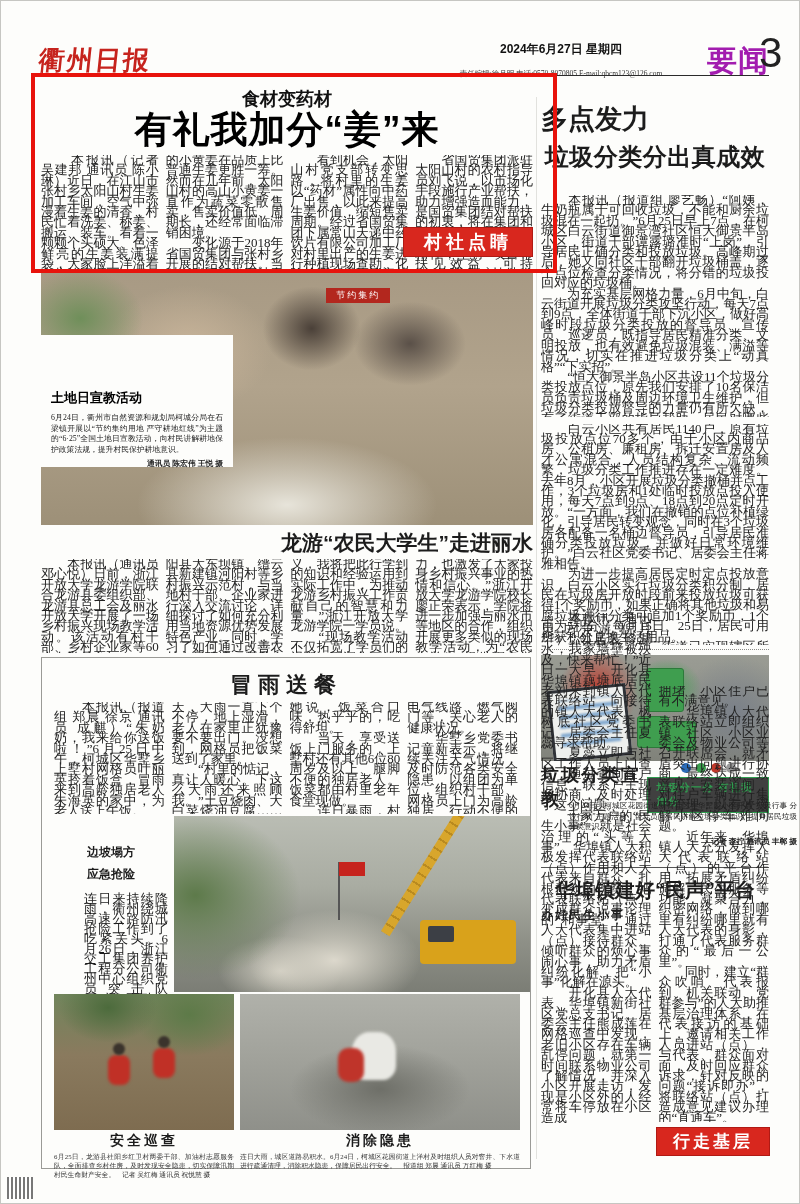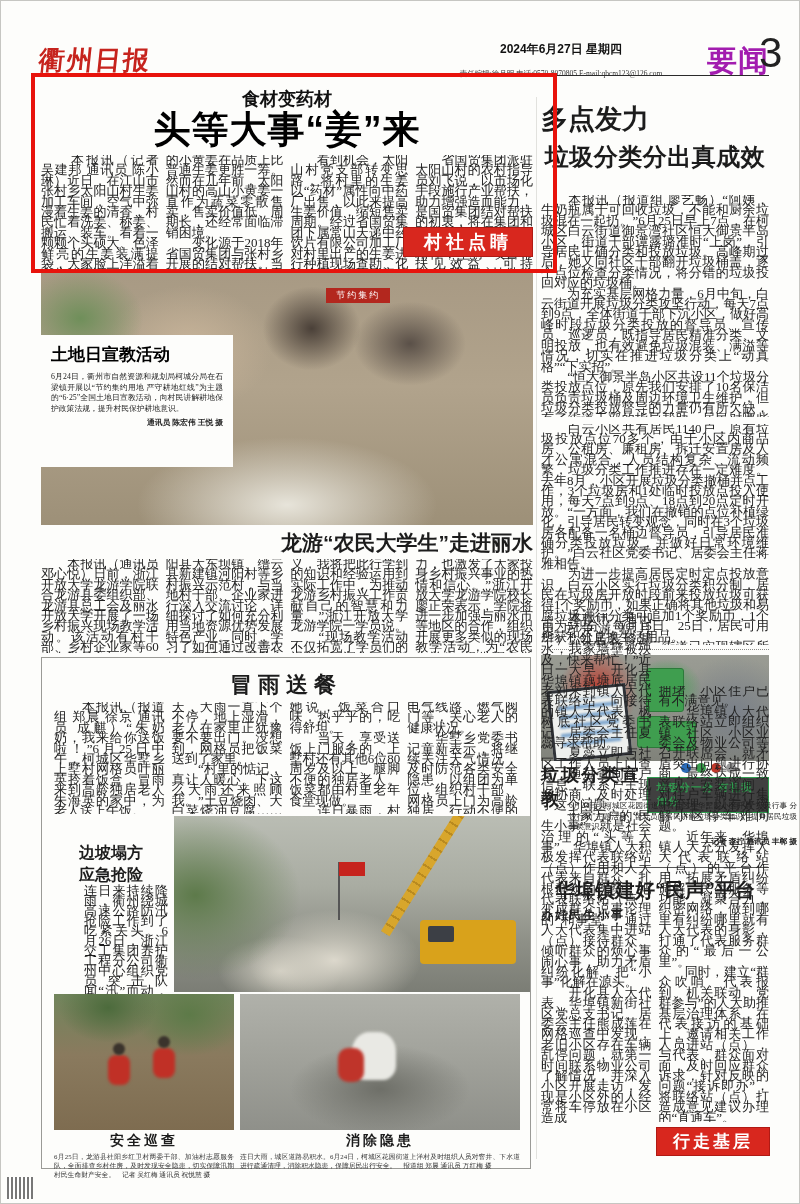--- a/index.html
+++ b/index.html
@@ -34,34 +34,34 @@
   
   .landday-photo{left:40px;top:272px;width:492px;height:252px;
     background:
       radial-gradient(90px 70px at 8% 18%,#6f8f5a 0%,rgba(111,143,90,0) 70%),
       radial-gradient(120px 90px at 30% 30%,#c8b49a 0%,rgba(200,180,154,0) 70%),
       radial-gradient(70px 60px at 55% 22%,#4a4038 0%,rgba(74,64,56,0) 70%),
       radial-gradient(80px 60px at 75% 28%,#5a5048 0%,rgba(90,80,72,0) 70%),
       radial-gradient(200px 90px at 50% 92%,#e7e4da 0%,rgba(231,228,218,0) 75%),
       linear-gradient(180deg,#a89a84 0%,#b1a38c 45%,#9d9078 100%);}
   .caption-box{left:40px;top:334px;width:192px;height:132px;background:#fdfdfb;padding:8px 10px;box-sizing:border-box;z-index:5;}
-  .cap-title{font-size:17px;font-weight:bold;color:#000;margin-bottom:6px;font-family:Liberation Mono, monospace;}
+  .cap-title{font-size:13px;font-weight:bold;color:#000;margin-bottom:6px;font-family:Liberation Mono, monospace;margin-top:46px;}
   .cap-txt{font-size:7.8px;line-height:10.6px;text-align:justify;color:#222;}
   .cap-byline{font-size:7.8px;text-align:right;font-weight:bold;margin-top:3px;color:#222;}
   .banner-sign{position:absolute;left:58%;top:6%;width:64px;height:15px;background:#b3271e;color:#fff;
                font-size:9px;text-align:center;line-height:15px;letter-spacing:2px;filter:blur(.4px);}
   
   .longyou-title{left:40px;top:528px;width:492px;text-align:right;font-size:21px;font-weight:bold;}
   .longyou-cols{left:40px;top:558px;width:492px;height:94px;}
   
   .dbox{left:40px;top:656px;width:490px;height:512px;border:1px solid #9a9a96;box-sizing:border-box;background:#fdfdfb;}
   .d-title{left:0;top:12px;width:488px;text-align:center;font-size:22px;font-weight:bold;letter-spacing:6px;}
   .d-cols{left:12px;top:44px;width:464px;height:112px;}
   .slope-text{left:12px;top:184px;width:114px;}
-  .slope-title{font-size:16px;font-weight:bold;text-align:center;white-space:pre-line;line-height:22px;}
+  .slope-title{font-size:12px;font-weight:bold;text-align:center;white-space:pre-line;line-height:22px;margin-bottom:8px;font-family:Liberation Mono, monospace;}
   .slope-cap{font-size:13px;line-height:10px;text-align:justify;margin-left:30px;}
   .crane-photo{left:132px;top:158px;width:356px;height:176px;
     background:
       radial-gradient(150px 120px at 6% 45%,#5d7a4a 0%,rgba(93,122,74,0) 70%),
       radial-gradient(120px 70px at 45% 82%,#dcd8cc 0%,rgba(220,216,204,0) 72%),
       radial-gradient(90px 50px at 30% 88%,#cfccc0 0%,rgba(207,204,192,0) 70%),
       linear-gradient(180deg,#babdb4 0%,#a9aca2 40%,#8f9188 70%,#7b7d75 100%);}
   .boom{position:absolute;right:28%;top:-12%;width:10px;height:150px;background:repeating-linear-gradient(0deg,#d8a62c 0 8px,#b98a1f 8px 10px);transform:rotate(32deg);}
   .truck{position:absolute;right:4%;bottom:16%;width:96px;height:44px;background:#d9a21b;border-radius:4px;}
   .truck:after{content:"";position:absolute;left:8px;top:6px;width:26px;height:16px;background:#3c3f45;border-radius:2px;}
@@ -123,21 +123,21 @@
   <div class="abs dateblock">
     <div class="dateline sans">2024年6月27日 星期四</div>
     <div class="editorline">责任编辑:徐月明 电话:0570-8070805 E-mail:qbcm123@126.com</div>
   </div>
   <div class="abs section-label sans">要闻</div>
   <div class="abs page-num">3</div>
   <div class="abs header-rule"></div>
   <div class="abs vrule"></div>
 
   <div class="abs lead-kicker sans">食材变药材</div>
-  <div class="abs lead-title sans">头等大事“姜”来</div>
+  <div class="abs lead-title sans">有礼我加分“姜”来</div>
   <div class="abs cols lead-cols">
     <div class="col body-txt">　　本报讯（记者 吴建邦 通讯员 陈小琳）近日，在江山市张村乡太阳山村生姜加工车间，空气中弥漫着生姜的清香，村民忙着洗姜、称姜、搬运、装车。看着一颗颗个头硕大、色泽鲜亮的生姜装满提袋，大家脸上洋溢着丰收的喜悦。
 　　太阳山村产出的生姜属于高山小黄姜，良好的生长环境下培育出</div>
     <div class="col body-txt">的小黄姜在品质上比普通生姜更胜一筹。然而在几年前，太阳山村的高山小黄姜一直作为蔬菜零散售卖，售卖价值低、周期长，还经常面临滞销困境。
 　　变化源于2018年省国贸集团与张村乡开展的结对帮扶。当时，省国贸集团结合生命健康板块优势资源，与张村乡联合构建“国企+集体+农户”中药材种植富民模式，发展中药材“种产研销”全链条产业，助推村民致富、村集体经济增收。</div>
     <div class="col body-txt">　　看到机会，太阳山村党支部转变思路，将村里的生姜以“药材”属性向中药厂出售，以此来提高生姜价值，缩短售卖周期。经过省国贸集团下属常山天递中药饮片有限公司加工厂对村里出产的生姜进行种植现场查勘、化验检测，最终认定其品质优良，符合入药标准。经过多轮沟通，中药加工厂和太阳山村达成长期采购合作意向，计划每年收购生姜10吨以上，销售额约55万元。太阳山村的生姜从“蔬菜”变身为“药材”，不仅提升了价格，更极大提振了村民种姜的信心。</div>
     <div class="col body-txt">　　省国贸集团派驻太阳山村的农村指导员刘飞说，以市场化手段施行产业帮扶，助力增强造血能力，是国贸集团结对帮扶的初衷，将在集团和当地政府的支持下，继续秉承求真务实的精神，坚持“项目帮扶见效益、可持续”的理念，持续发力，助力我省共同富裕示范区建设。</div>
   </div>
   <div class="abs badge badge-lead">村社点睛</div>
   <div class="abs red-box"></div>

